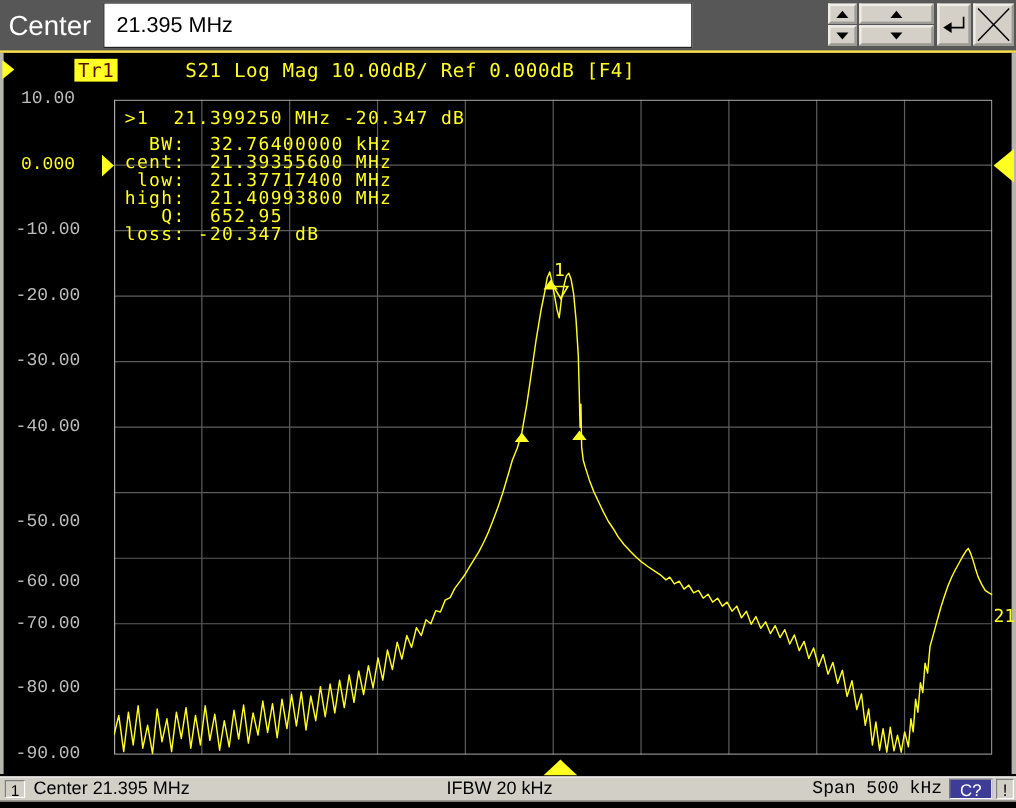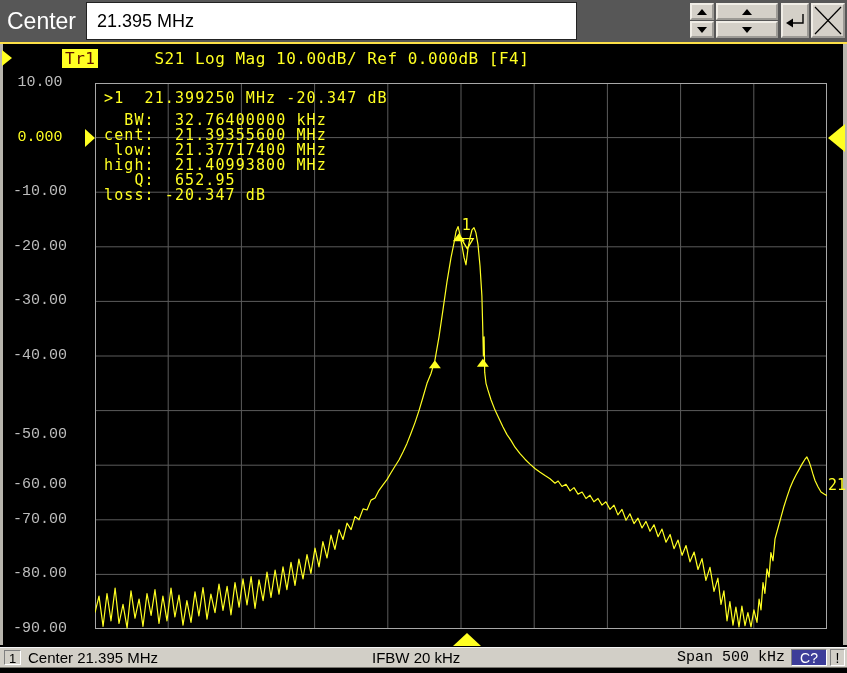--- a/index.html
+++ b/index.html
@@ -153,21 +153,21 @@
     <div class="bw-line">cent:  21.39355600 MHz</div>
     <div class="bw-line"> low:  21.37717400 MHz</div>
     <div class="bw-line">high:  21.40993800 MHz</div>
     <div class="bw-line">   Q:  652.95</div>
     <div class="bw-line">loss: -20.347 dB</div>
   </div>
 
   <div id="refTriLeft" class="ref-tri-left" style="left: 85px; top: 128.6px;"></div>
   <div id="refTriRight" class="ref-tri-right" style="left: 828px; top: 123.6px;"></div>
   <div id="axisTri" class="axis-marker-tri" style="left: 453.222px; top: 633px;"></div>
-  <div id="traceEnd" class="trace-end-label" style="left: 828px; top: 476px;">21</div>
+  <div id="traceEnd" class="trace-end-label" style="left: 828px; top: 504px;">21</div>
 
   <div class="statusbar">
     <span class="ch-box">1</span>
     <span class="sb-center-text">Center 21.395 MHz</span>
     <span class="sb-ifbw">IFBW 20 kHz</span>
     <span class="sb-span">Span 500 kHz</span>
     <span class="c-badge">C?</span>
     <span class="warn-box">!</span>
   </div>
 

